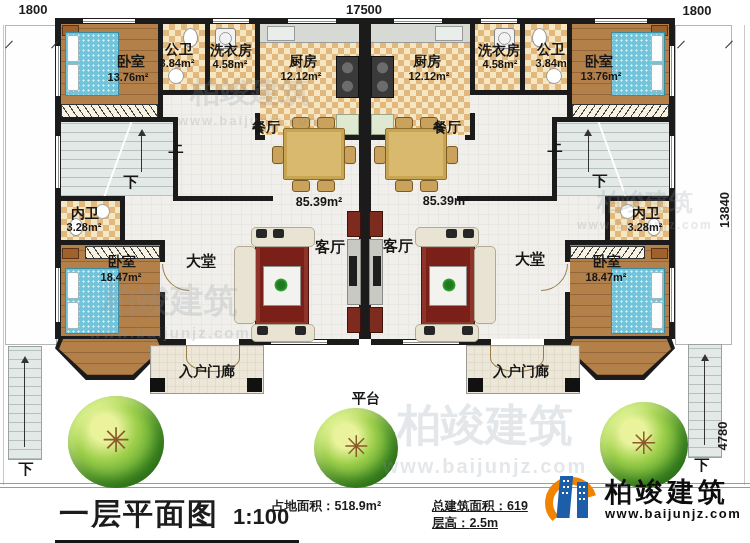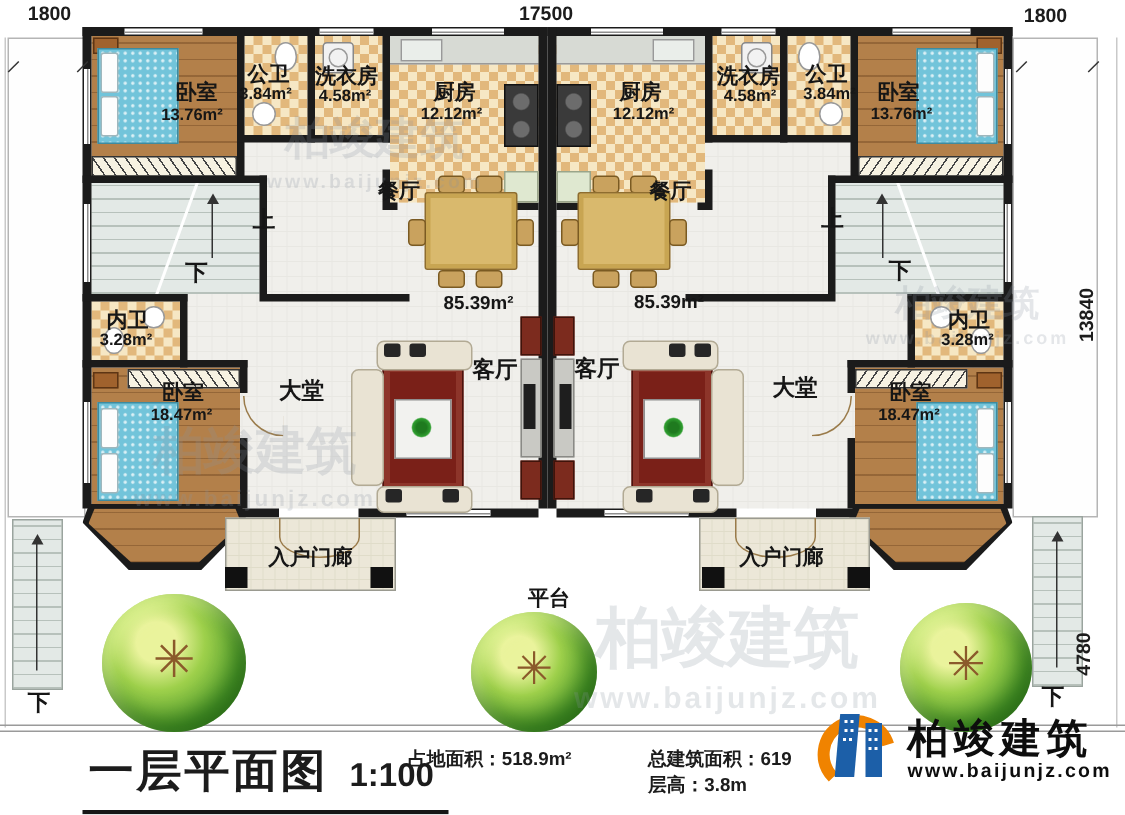--- a/index.html
+++ b/index.html
@@ -377,23 +377,23 @@
   <div class="lbl big" style="left:26px;top:469px;">下</div>
   <div class="lbl big" style="left:702px;top:465px;">下</div>
 
   <div class="titlerow" style="left:55px;top:494px;">
     <span class="title-main">一层平面图</span>
     <span class="title-scale">1:100</span>
   </div>
   <div class="stats" style="left:272px;top:498px;">
     <div><span>占地面积：</span><span>518.9m²</span></div>
   </div>
-  <div class="stats" style="left:432px;top:498px;">
+  <div class="stats" style="left:432px;top:498px;text-decoration:underline;">
     <div><span>总建筑面积：</span><span>619</span></div>
-    <div><span>层高：</span><span>3.8m</span></div>
+    <div><span>层高：</span><span>2.5m</span></div>
   </div>
 
   <div class="logo" style="left:541px;top:466px;">
     <span>
       <svg width="58" height="62" viewBox="0 0 58 62">
         <path d="M8,46 A22,22 0 1 1 50,38" fill="none" stroke="#f08300" stroke-width="8" transform="rotate(-20 29 31)"></path>
         <rect x="20" y="10" width="13" height="42" fill="#1c5fa8" transform="skewX(-5)"></rect>
         <rect x="36" y="16" width="11" height="36" fill="#1c5fa8"></rect>
         <g fill="#fff">
           <rect x="22" y="14" width="2" height="2"></rect>

